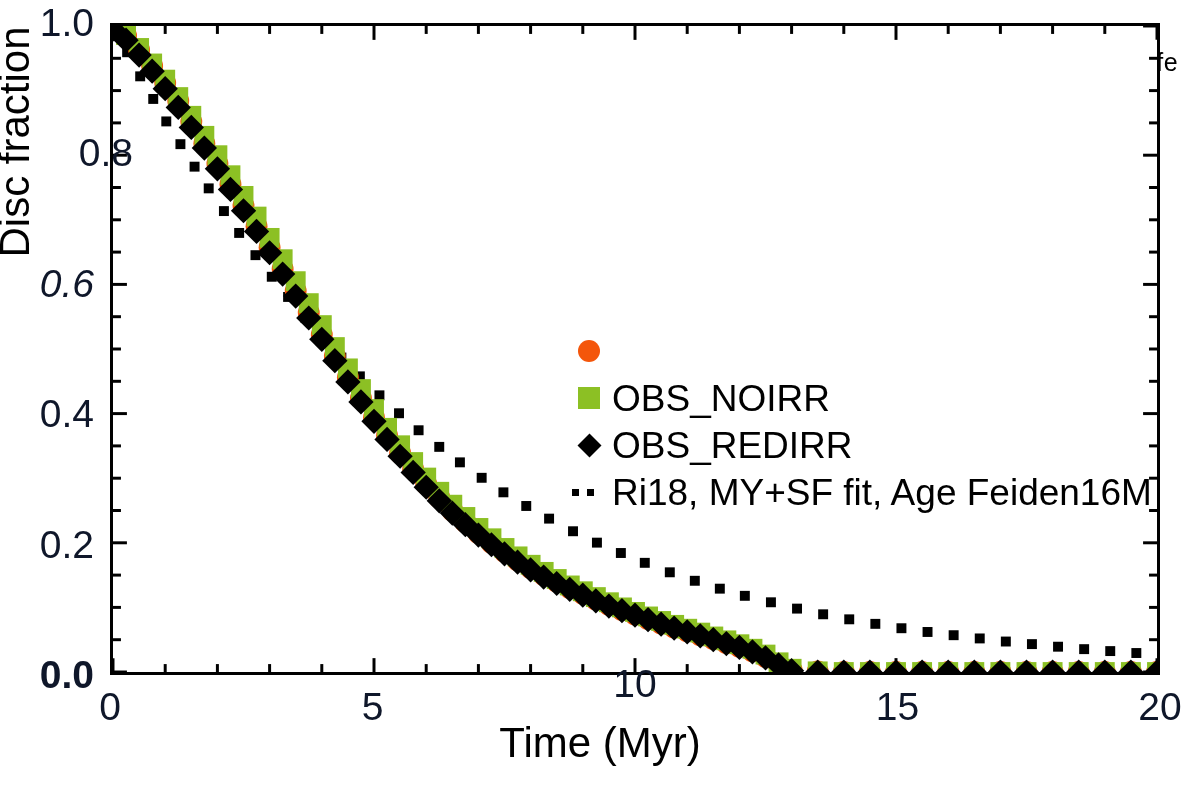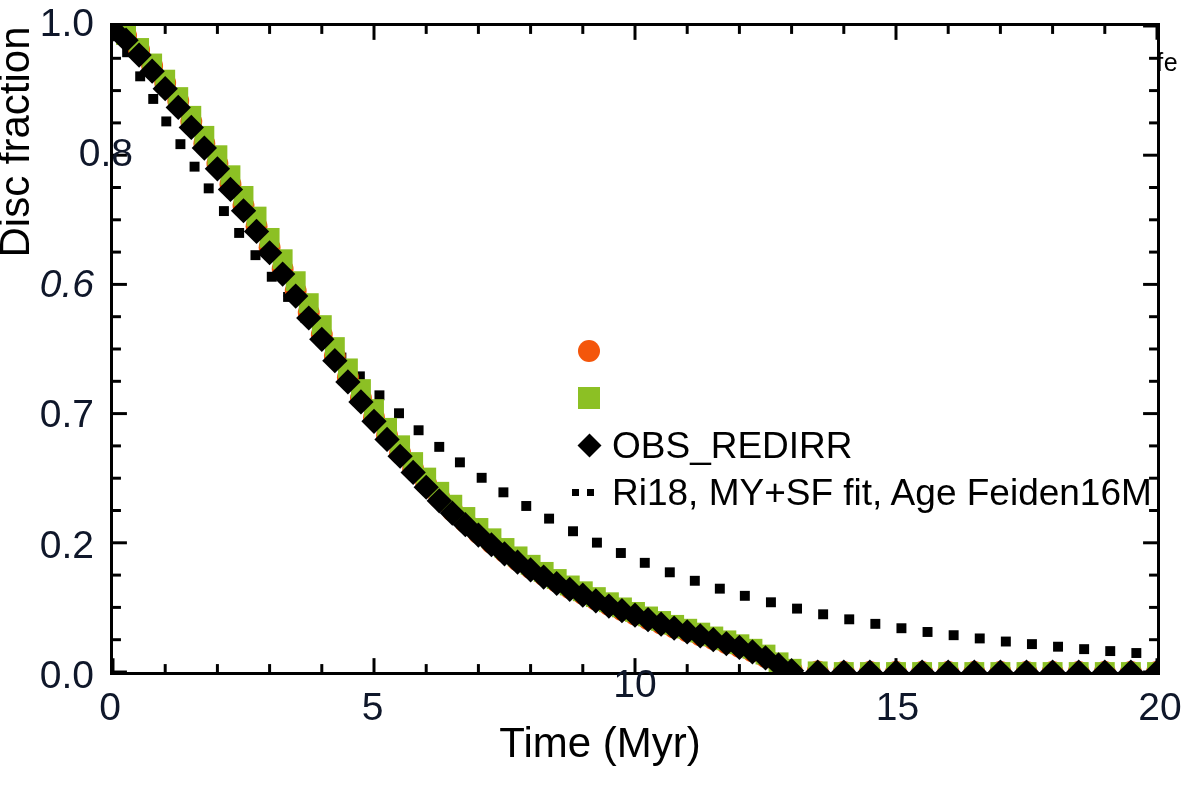--- a/index.html
+++ b/index.html
@@ -399,43 +399,44 @@
           <rect x="936" y="643" width="18" height="18" fill="#000000" transform="rotate(45 945 652)"></rect>
           <rect x="962.25" y="643" width="18" height="18" fill="#000000" transform="rotate(45 971.25 652)"></rect>
           <rect x="988.5" y="643" width="18" height="18" fill="#000000" transform="rotate(45 997.5 652)"></rect>
           <rect x="1014.75" y="643" width="18" height="18" fill="#000000" transform="rotate(45 1023.75 652)"></rect>
           <rect x="1041" y="643" width="18" height="18" fill="#000000" transform="rotate(45 1050 652)"></rect>
         </g>
       </svg>
   </div>
 
   <div id="tick-labels">
-      <div class="tick-label ylab" style="left: 0px; width: 94px; top: 675px;">0.0</div>
+      <div class="tick-label ylab" style="left: 0px; width: 94px; top: 675px; font-weight: bold;">0.0</div>
       <div class="tick-label ylab" style="left: 0px; width: 94px; top: 544.6px;">0.2</div>
-      <div class="tick-label ylab" style="left: 0px; width: 94px; top: 414.2px;">0.7</div>
+      <div class="tick-label ylab" style="left: 0px; width: 94px; top: 414.2px;">0.4</div>
       <div class="tick-label ylab" style="left: 0px; width: 94px; top: 283.8px; font-style: italic;">0.6</div>
       <div class="tick-label ylab" style="left: 0px; width: 94px; top: 153.4px; padding-left: 39px;">0.8</div>
       <div class="tick-label ylab" style="left: 0px; width: 94px; top: 23px;">1.0</div>
       <div class="tick-label xlab" style="left: 110px; top: 687px;">0</div>
       <div class="tick-label xlab" style="left: 372.5px; top: 687px;">5</div>
       <div class="tick-label xlab" style="left: 635px; top: 664px;">10</div>
       <div class="tick-label xlab" style="left: 897.5px; top: 687px;">15</div>
       <div class="tick-label xlab" style="left: 1160px; top: 687px;">20</div>
     </div>
 
   <div id="legend">
     <div class="legend-row">
       <span class="legend-key">
         <span class="key-circle" style="background:#F4560B"></span>
       </span>
     </div>
     <div class="legend-row">
       <span class="legend-key">
         <span class="key-square" style="background:#8CC024"></span>
       </span>
+      <span class="legend-text">OBS_NOIRR</span>
     </div>
     <div class="legend-row">
       <span class="legend-key">
         <span class="key-diamond" style="background:#000000"></span>
       </span>
       <span class="legend-text">OBS_REDIRR</span>
     </div>
     <div class="legend-row">
       <span class="legend-key">
         <span class="key-dots">

